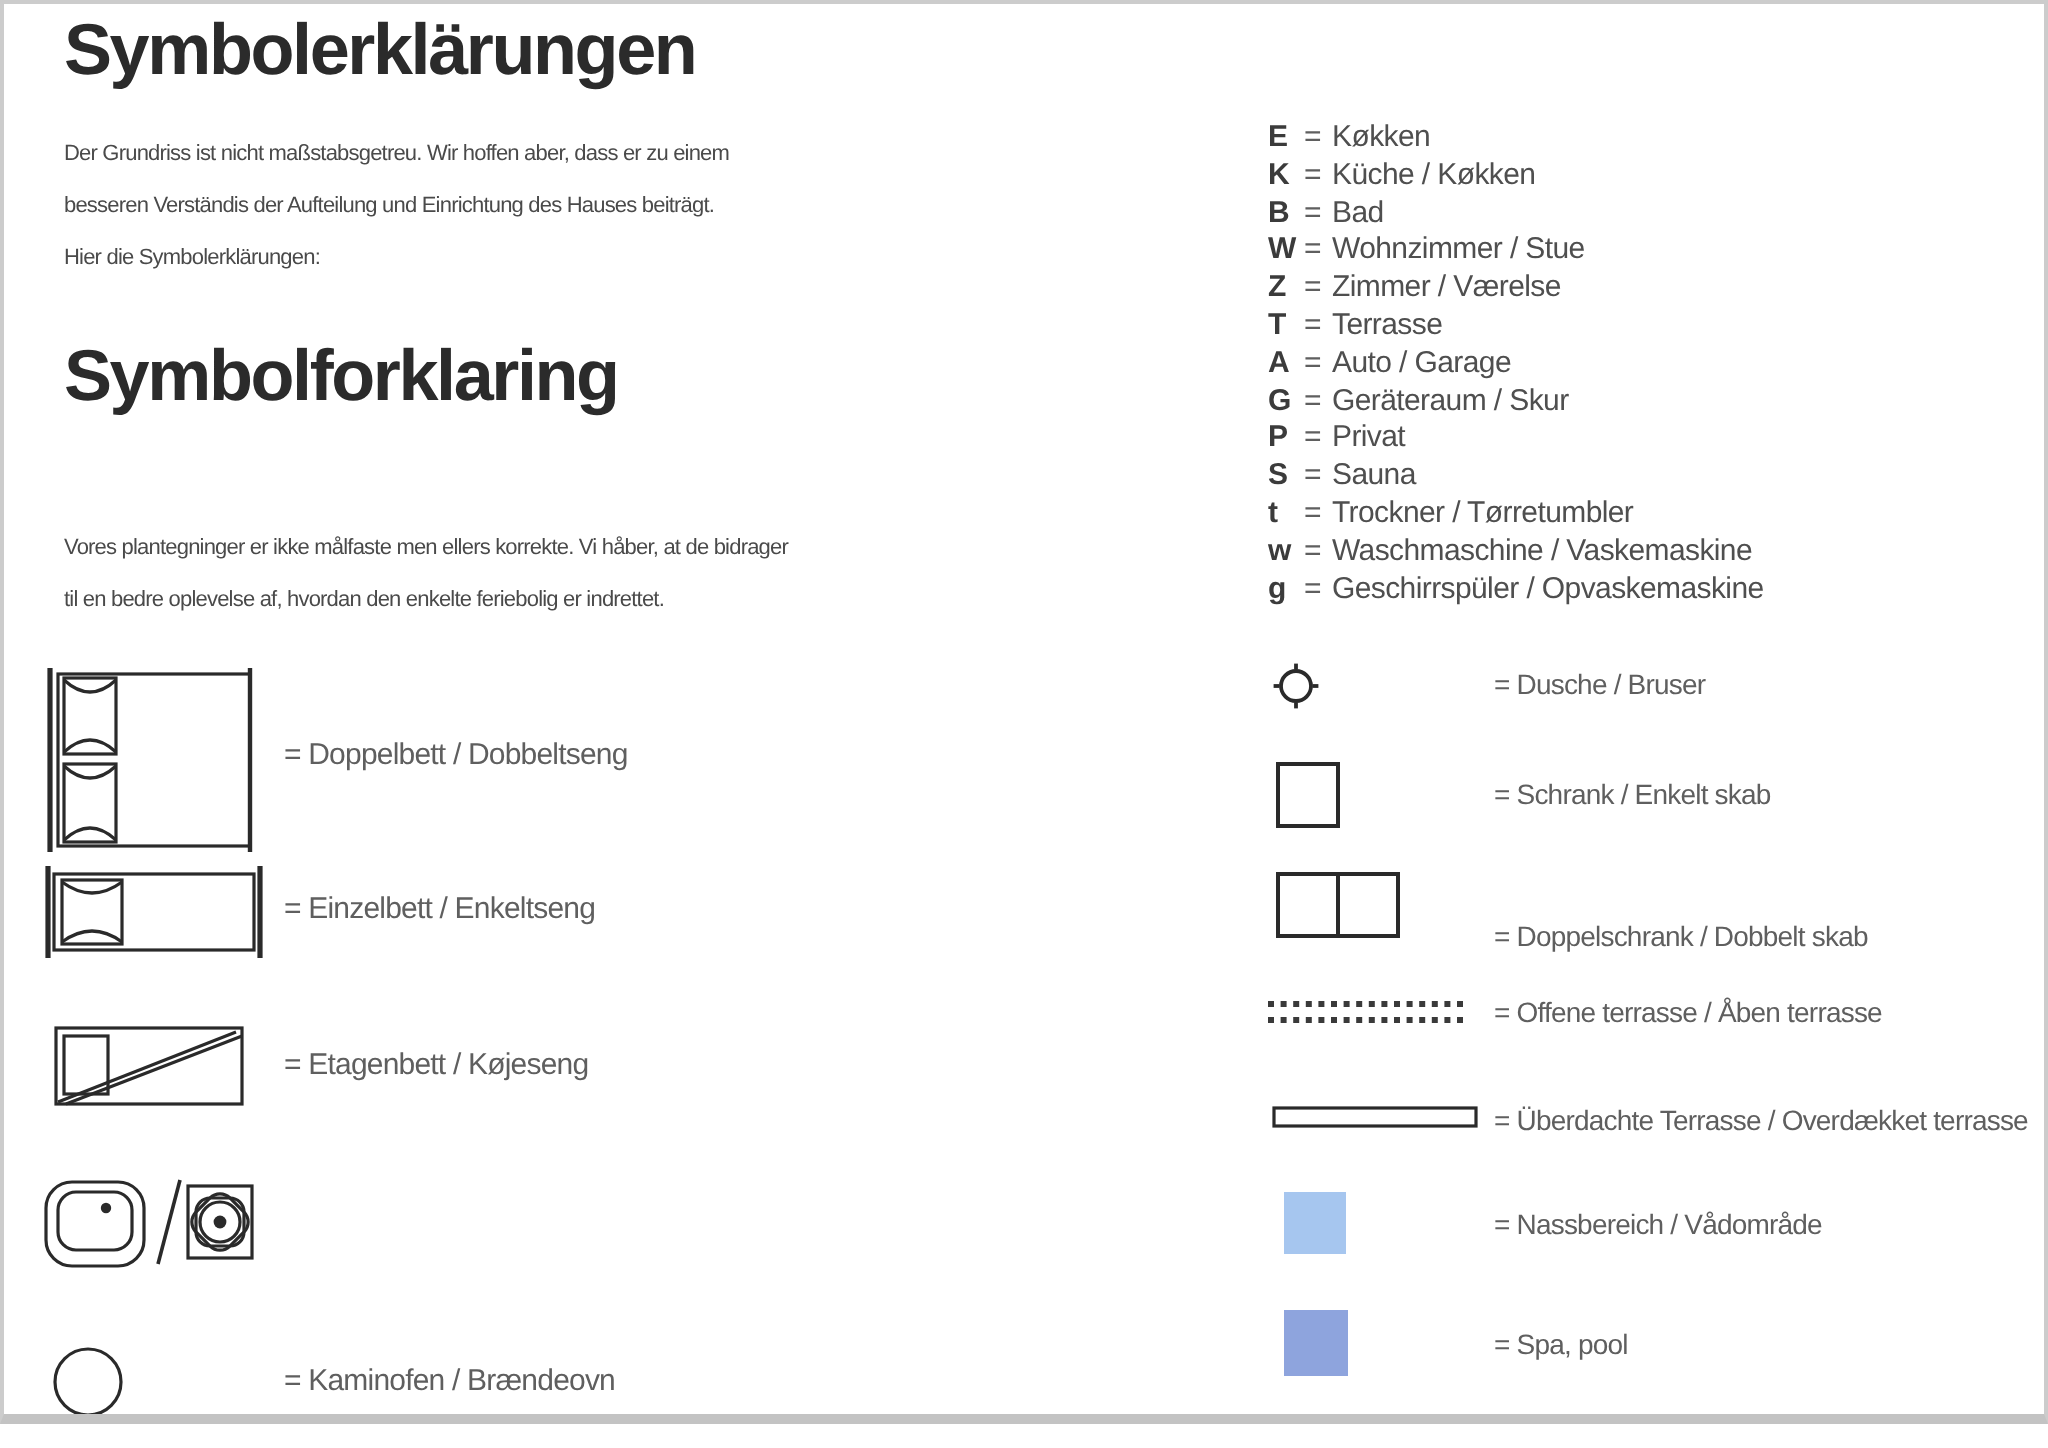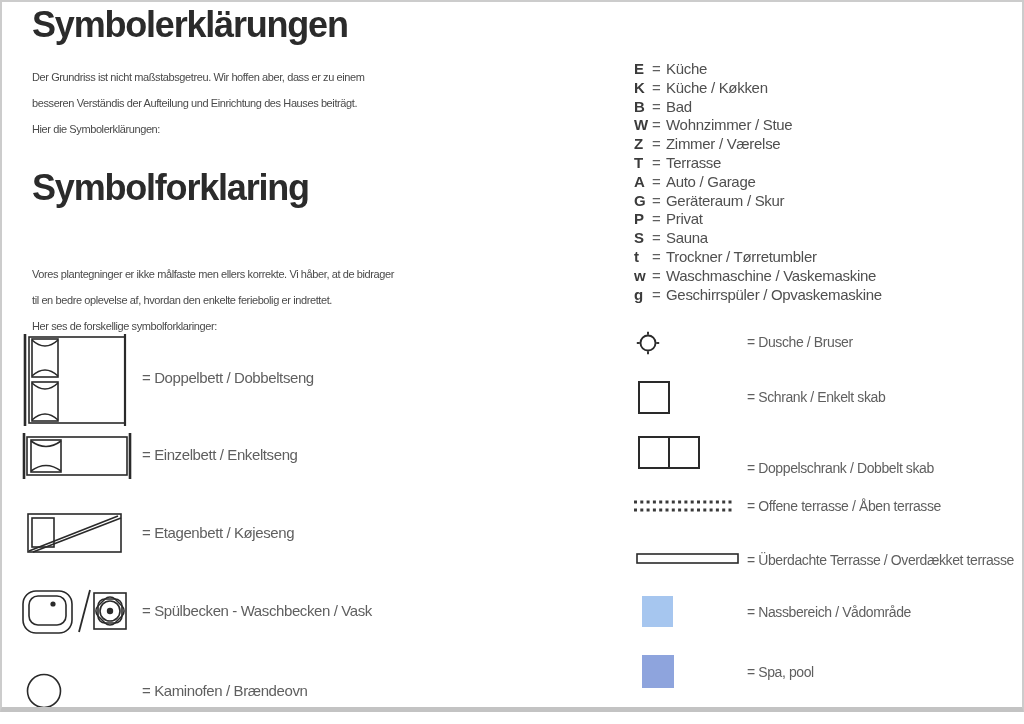--- a/index.html
+++ b/index.html
@@ -43,27 +43,27 @@
 </style>
 </head>
 <body>
 
 <div class="page">
 
   <h1 class="title title-de">Symbolerklärungen</h1>
   <p class="para para-de"><span>Der Grundriss ist nicht maßstabsgetreu. Wir hoffen aber, dass er zu einem</span><br><span>besseren Verständis der Aufteilung und Einrichtung des Hauses beiträgt.</span><br><span>Hier die Symbolerklärungen:</span></p>
 
   <h1 class="title title-dk">Symbolforklaring</h1>
-  <p class="para para-dk"><span>Vores plantegninger er ikke målfaste men ellers korrekte. Vi håber, at de bidrager</span><br><span>til en bedre oplevelse af, hvordan den enkelte feriebolig er indrettet.</span><br><span>Her ses de forskellige symbolforklaringer:</span></p>
+  <p class="para para-dk"><span>Vores plantegninger er ikke målfaste men ellers korrekte. Vi håber, at de bidrager</span><br><span>til en bedre oplevelse af, hvordan den enkelte feriebolig er indrettet.</span><br></p>
 
   <div class="room-legend">
     <div class="legend-row">
         <span class="legend-letter">E</span>
         <span class="legend-eq">=</span>
-        <span class="legend-text">Küche</span>
+        <span class="legend-text">Køkken</span>
       </div>
     <div class="legend-row">
         <span class="legend-letter">K</span>
         <span class="legend-eq">=</span>
         <span class="legend-text">Küche / Køkken</span>
       </div>
     <div class="legend-row">
         <span class="legend-letter">B</span>
         <span class="legend-eq">=</span>
         <span class="legend-text">Bad</span>
@@ -170,21 +170,20 @@
         <rect x="7" y="9" width="37" height="29" rx="9"></rect>
         <circle cx="31" cy="17" r="2.6" fill="#2a2a2a" stroke="none"></circle>
         <line x1="57" y1="45" x2="68" y2="3" stroke-width="1.8"></line>
         <rect x="72" y="6" width="32" height="36"></rect>
         <rect x="76" y="12" width="24" height="24" rx="7"></rect>
         <rect x="76" y="12" width="24" height="24" rx="7" transform="rotate(45 88 24)"></rect>
         <circle cx="88" cy="24" r="10"></circle>
         <circle cx="88" cy="24" r="3.2" fill="#2a2a2a" stroke="none"></circle>
       </svg>
     </span>
-    <span class="sym-label" style="left:120px;top:15px;">= Spülbecken - Waschbecken / Vask</span>
   </div>
 
   <div class="sym-row" style="left:24px;top:671px;">
     <span>
       <svg width="36" height="36" viewBox="0 0 36 36" fill="none" stroke="#2a2a2a" stroke-width="1.6">
         <circle cx="18" cy="18" r="16.5"></circle>
       </svg>
     </span>
     <span class="sym-label" style="left:116px;top:9px;">= Kaminofen / Brændeovn</span>
   </div>

